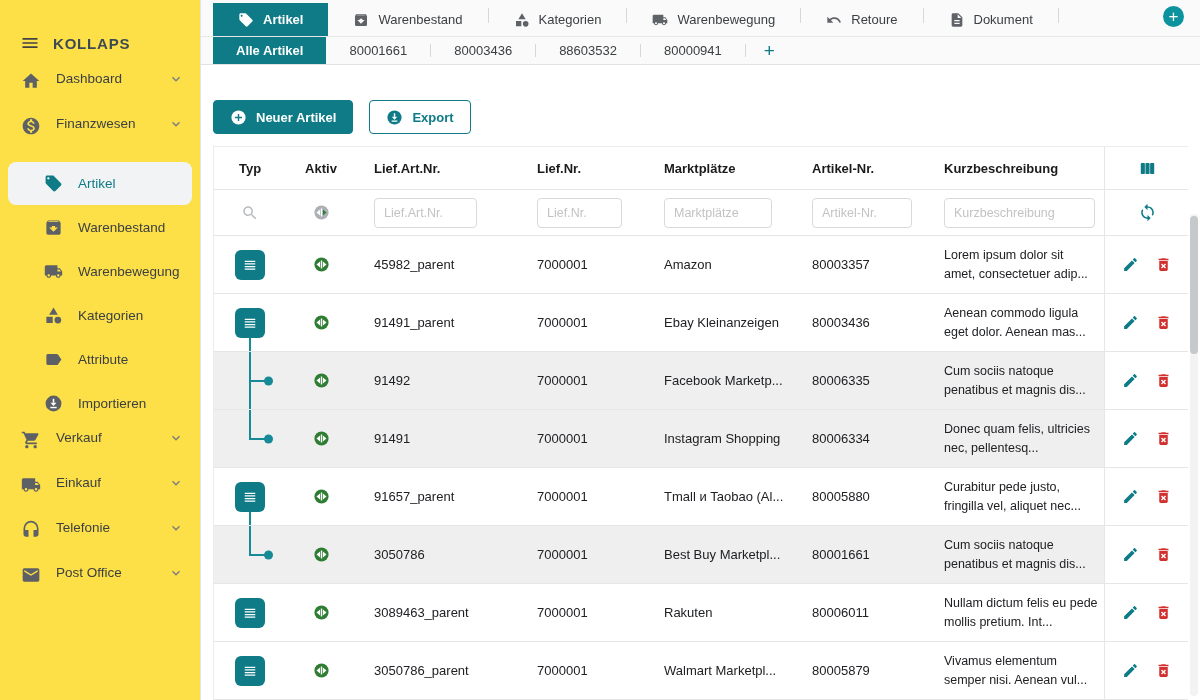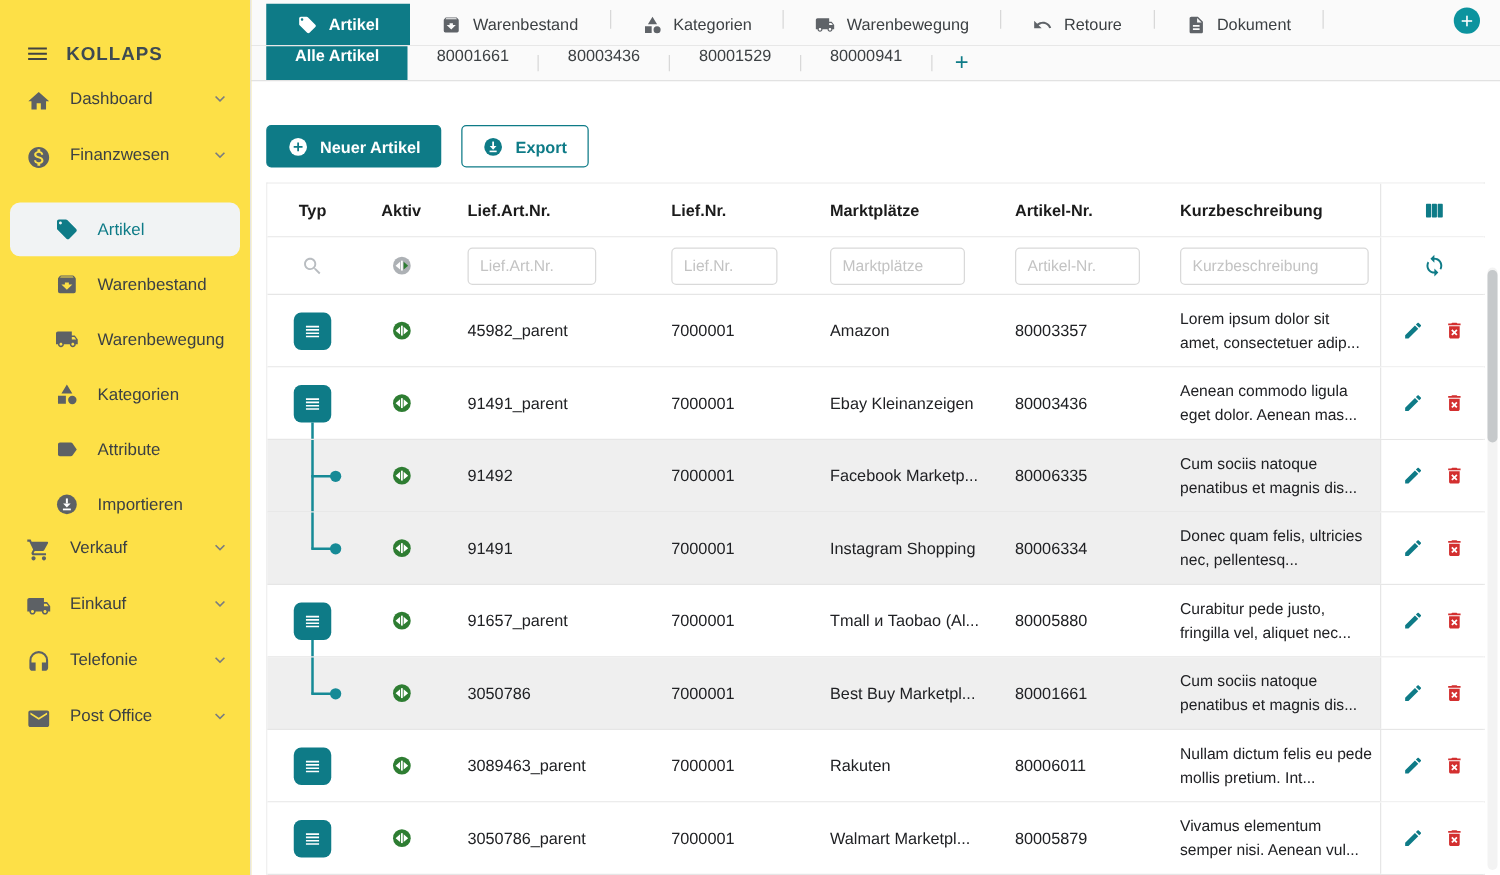--- a/index.html
+++ b/index.html
@@ -35,21 +35,21 @@
     font-size:13px; color:#3c4043; cursor:pointer; }
   .tab .t-icon { width:16px; height:16px; color:#5f6368; }
   .tab.active { background:#0e7b87; color:#fff; font-weight:bold; }
   .tab.active .t-icon { color:#fff; }
   .tab-sep { width:1px; height:15px; background:#d8d8d8; align-self:center; margin-bottom:6px; }
   .topbar-add { margin-left:auto; margin-right:16px; align-self:center; margin-bottom:4px;
     width:21px; height:21px; border-radius:50%; background:#0c939e; color:#fff; display:flex;
     align-items:center; justify-content:center; font-size:17px; line-height:1; cursor:pointer; }
   .subtabbar { position:absolute; left:201px; top:37px; right:0; height:28px; background:#fafafa;
     border-bottom:1px solid #e2e2e2; display:flex; align-items:stretch; padding-left:12px; }
-  .subtab { display:flex; align-items:flex-start; padding:0 23px; font-size:13px; color:#3c4043; cursor:pointer; }
+  .subtab { display:flex; align-items:center; padding:0 23px; font-size:13px; color:#3c4043; cursor:pointer; }
   .subtab.active { background:#0e7b87; color:#fff; font-weight:bold; }
   .subtab-sep { width:1px; height:13px; background:#d8d8d8; align-self:center; }
   .subtab-add { display:flex; align-items:center; padding:0 18px; color:#0e7b87;
     font-size:19px; cursor:pointer; }
 
   
   .content { position:absolute; left:201px; top:66px; right:0; bottom:0; background:#fff; }
   .toolbar { position:absolute; left:12px; top:34px; right:10px; height:32px; display:flex; gap:16px; }
   .btn { height:32px; display:inline-flex; align-items:center; gap:9px; padding:16px 16px;
     border-radius:4px; font-size:13px; font-weight:bold; cursor:pointer; white-space:nowrap;
@@ -423,21 +423,21 @@
     </div>
   <div class="subtab">
       <span>80001661</span>
     </div>
   <div class="subtab-sep"></div>
   <div class="subtab">
       <span>80003436</span>
     </div>
   <div class="subtab-sep"></div>
   <div class="subtab">
-      <span>80001529</span>
+      <span>88603532</span>
     </div>
   <div class="subtab-sep"></div>
   <div class="subtab">
       <span>80000941</span>
     </div>
   <div class="subtab-sep"></div>
   <div class="subtab-add">
       <span>+</span>
     </div>
 </div>

